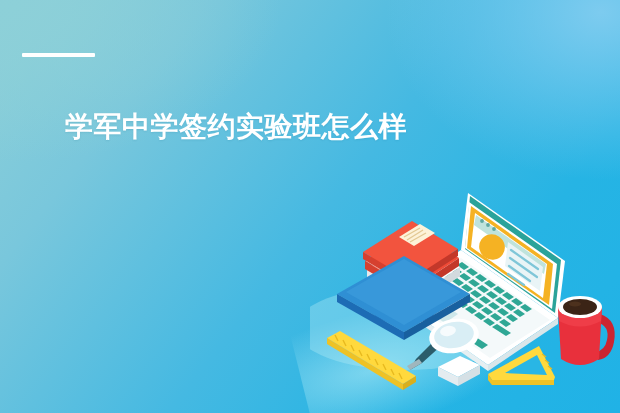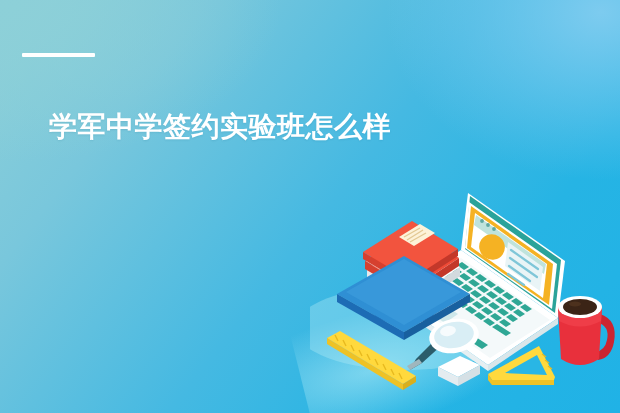--- a/index.html
+++ b/index.html
@@ -34,21 +34,21 @@
   
   .rule {
     position:absolute;
     left:22px; top:53px;
     width:73px; height:4px;
     background:#ffffff;
     border-radius:1px;
   }
   .headline {
     position:absolute;
-    left:49px; top:110px;
+    left:65px; top:110px;
     font-size:28px;
     font-weight:bold;
     color:#ffffff;
     letter-spacing:0.5px;
     line-height:1.18;
     white-space:nowrap;
     text-shadow:0 1px 2px rgba(0,90,120,0.12);
   }
 
   

